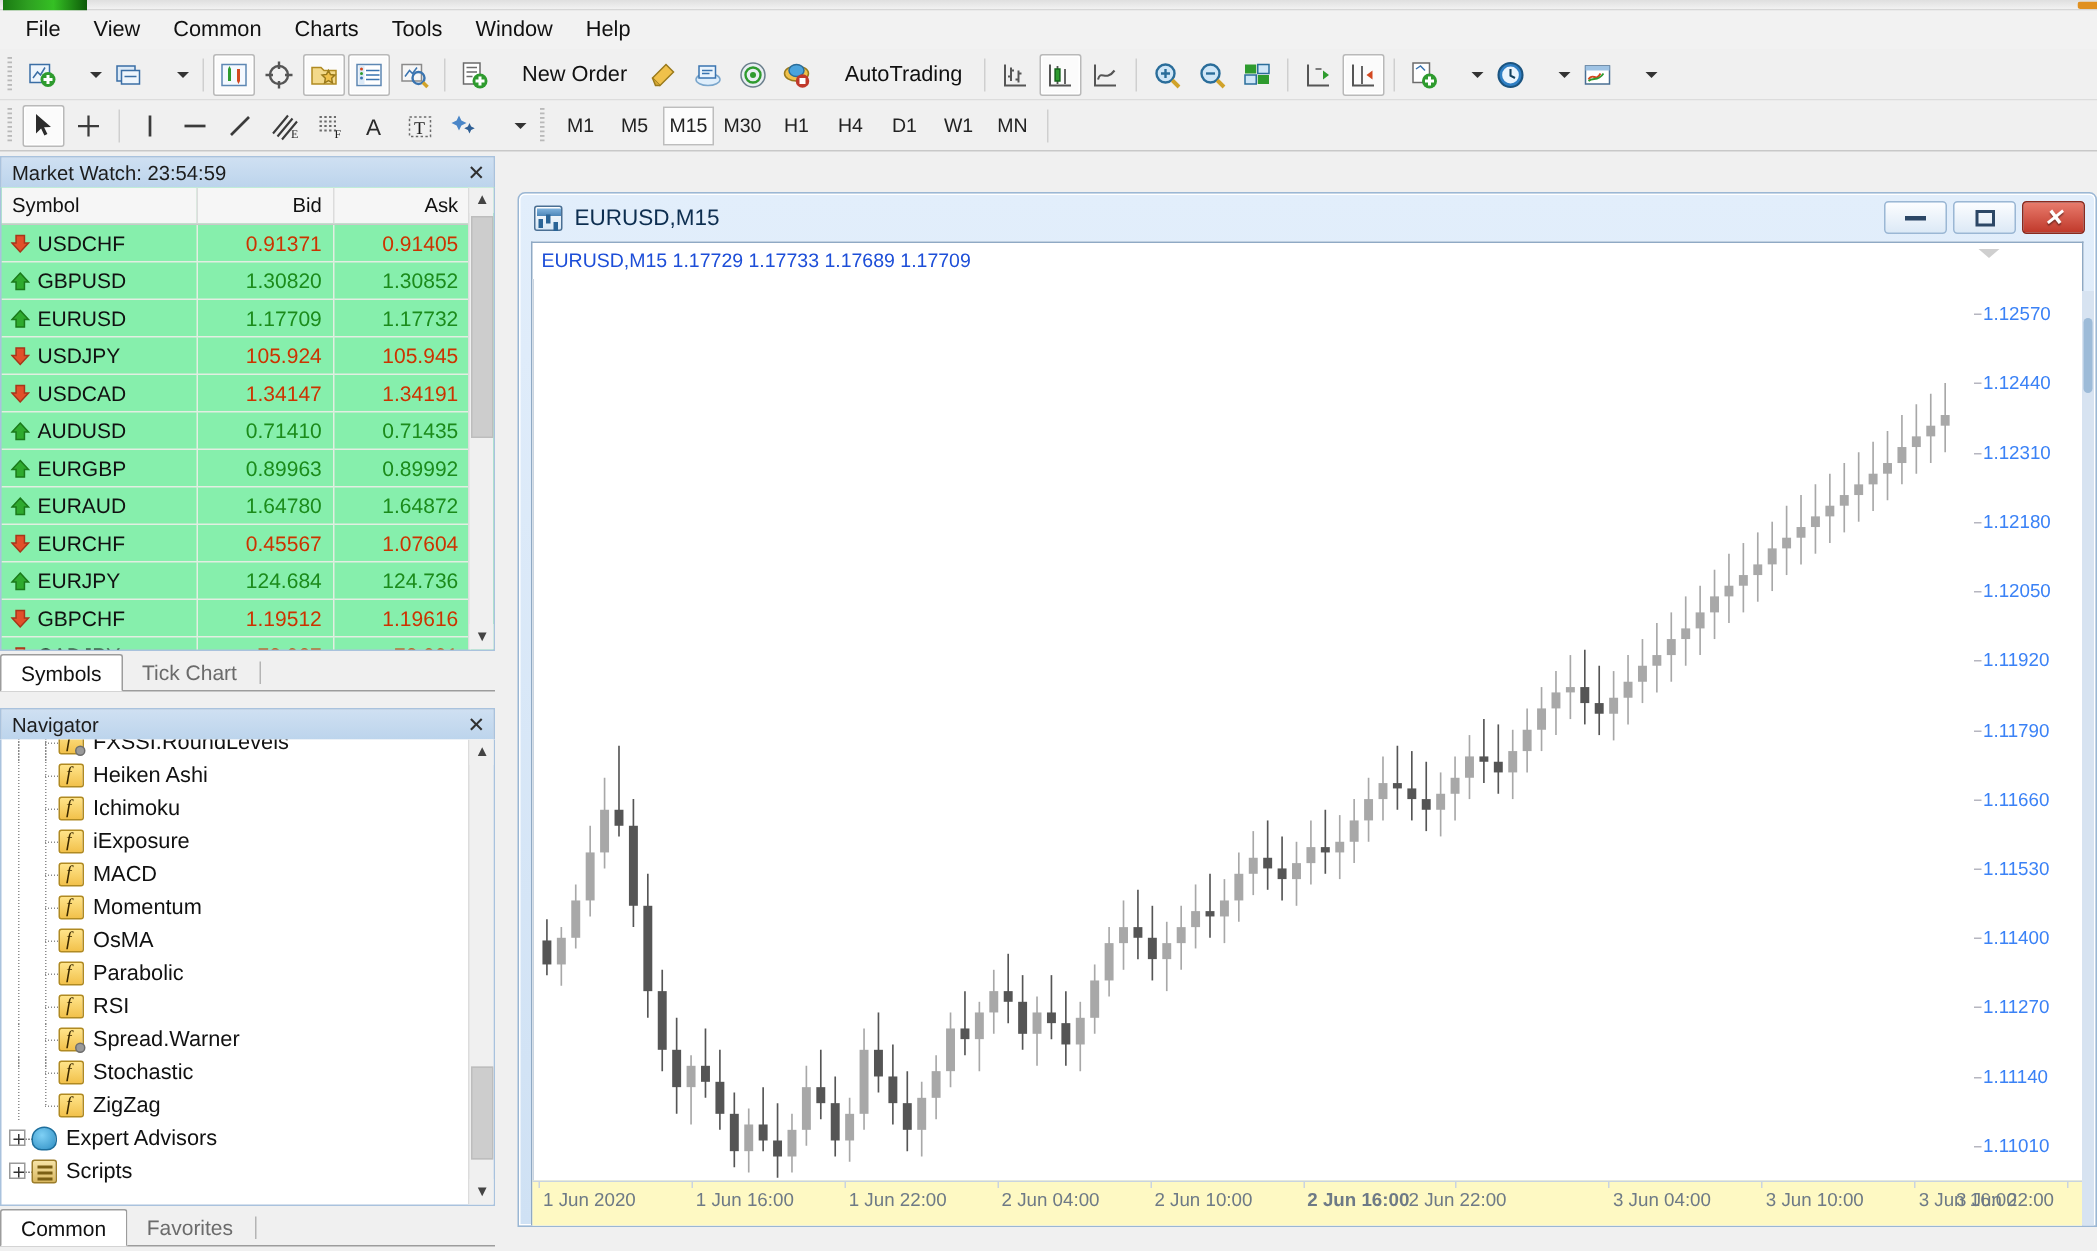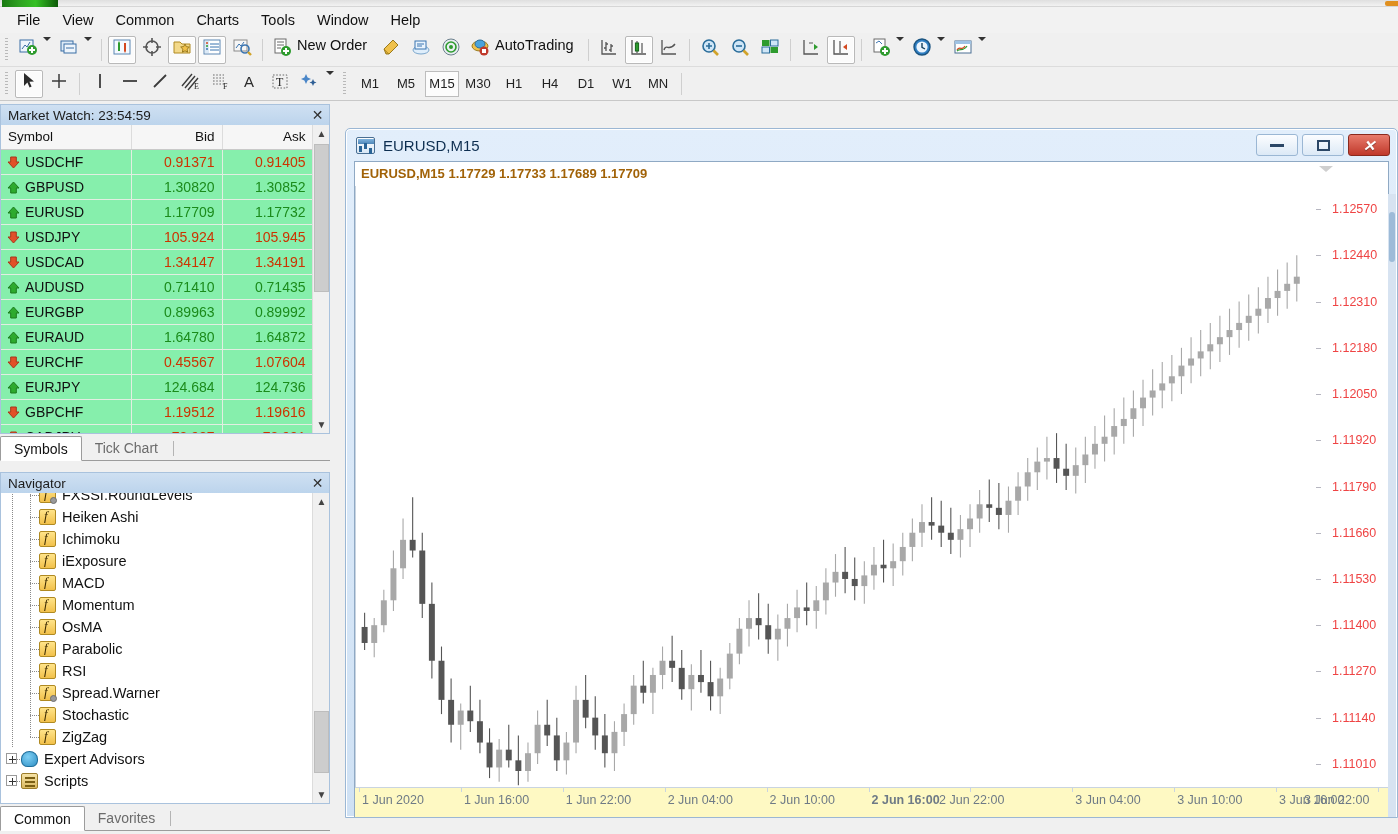--- a/index.html
+++ b/index.html
@@ -46,23 +46,23 @@
   .toolbar.t2 { top: 67px; height: 34px; border-bottom: 1px solid #c8c8c8;}
   .grip {
     width: 8px; height: 24px; margin: 0 3px 0 3px; flex: 0 0 auto;
     background-image: repeating-linear-gradient(
        to bottom, #b9b9b9 0 1px, transparent 1px 3px);
     background-size: 3px 3px; background-position: 2px 0;
     background-repeat: repeat-y;
   }
   .tsep { width: 1px; height: 22px; background: #cfcfcf; margin: 0 5px; flex:0 0 auto;}
   .tbtn {
-    height: 28px; min-width: 28px; display: flex; align-items: flex-start; justify-content:center;
+    height: 28px; min-width: 28px; display: flex; align-items: center; justify-content:center;
     border: 1px solid transparent; border-radius: 2px; margin: 0 1px; padding: 0 2px;
-    flex: 0 0 auto; cursor: default; gap: 3px;
+    flex: 0 0 auto; cursor: default; gap: 20px;
   }
   .tbtn.pressed { border: 1px solid #b9b9b9; background: #fbfbfb;
                   box-shadow: inset 0 0 0 1px #ffffff; }
   .tbtn .lbl { font-size: 14.5px; color: #111; padding: 0 5px 0 2px; white-space: nowrap;}
   .caret { width:0;height:0;border-left:4px solid transparent;border-right:4px solid transparent;
            border-top:4px solid #333; margin-left:2px;}
   .tfbtn {
     width: 34px; height: 26px; display:flex;align-items:center;justify-content:center;
     font-size: 13px; color:#222; border:1px solid transparent; margin:0 1px; flex:0 0 auto;
     cursor: default;
@@ -169,29 +169,29 @@
   .cwb.close { background: linear-gradient(#e87b6c,#c0392b); border-color:#8a2a1e; }
   .cwb .mn { width:14px;height:3px;background:#2c4766; }
   .cwb .mx { width:13px;height:11px;border:2px solid #2c4766; }
   .cwb .cl { color:#fff; font-size:15px; font-weight:bold; line-height:1;
              text-shadow:0 1px 1px rgba(0,0,0,.4); }
 
   .cw-client {
     position:absolute; left:8px; top:32px; right:8px; bottom:0;
     background:#ffffff; border:1px solid #8fa9c4; border-bottom:none;
   }
-  .ohlc { position:absolute; left:6px; top:4px; font-size:13px; color:#a16207;
-          font-family:"Liberation Sans", sans-serif; white-space:nowrap;font-weight:bold; }
+  .ohlc { position:absolute; left:6px; top:4px; font-size:13px; color:#1d4ed8;
+          font-family:"Liberation Sans", sans-serif; white-space:nowrap; }
   .chart-collapse { position:absolute; right:55px; top:4px; width:0;height:0;
     border-left:7px solid transparent;border-right:7px solid transparent;border-top:6px solid #cfcfcf;}
   .plot { position:absolute; left:0; top:24px; right:72px; bottom:30px; overflow:hidden;
           background:#fff; }
   .plot svg { display:block; }
   .priceaxis { position:absolute; right:0; top:24px; width:72px; bottom:30px; }
-  .plabel { position:absolute; left:16px; font-size:12.5px; color:#ef4444; white-space:nowrap;
+  .plabel { position:absolute; left:6px; font-size:12.5px; color:#3b82f6; white-space:nowrap;
             transform: translateY(-50%); }
   .ptick { position:absolute; left:0px; width:5px; height:1px; background:#b6b6c0; }
   .axisline { position:absolute; left:0; top:24px; bottom:30px; width:1px; background:#c9d4e0; }
   .timeaxis { position:absolute; left:0; right:0; bottom:0; height:30px;
               border-top:1px solid #c9d4e0; background:#fef9c3;}
   .tlabel { position:absolute; top:5px; font-size:12.5px; color:#6e7a86; white-space:nowrap; }
   .ttick { position:absolute; top:0; width:1px; height:4px; background:#c9d4e0; }
   .vscroll { position:absolute; right:-8px; top:32px; bottom:0; width:8px; background:#d7e3f1; }
   .vscroll .th { position:absolute; left:1px; width:6px; top:18px; height:50px;
                  background:#9dbbd8; border-radius:3px;}

